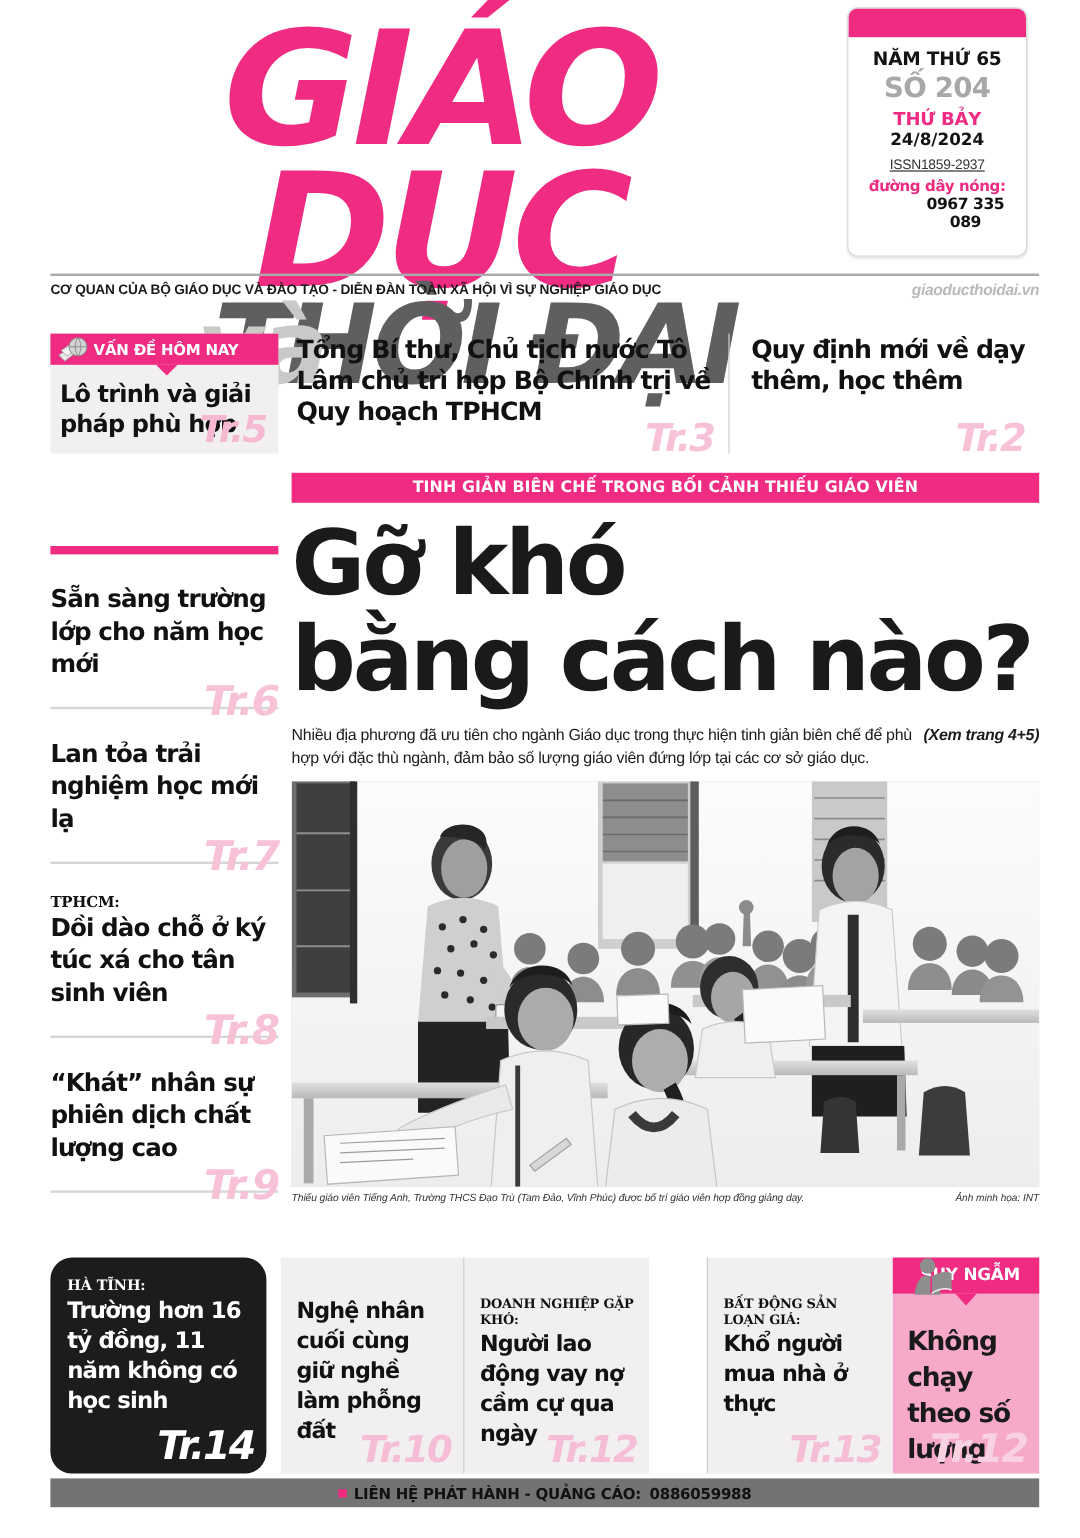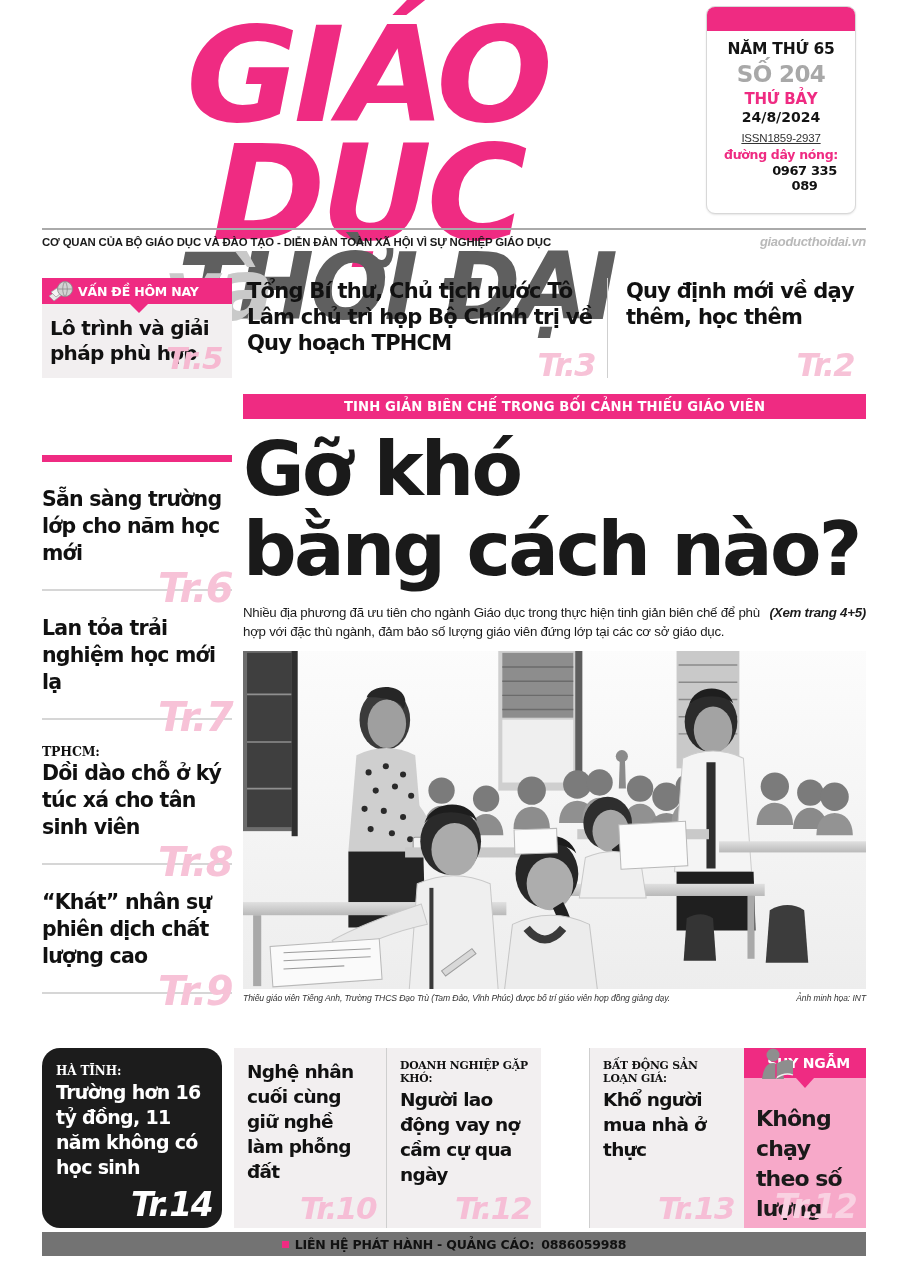--- a/index.html
+++ b/index.html
@@ -147,21 +147,21 @@
   }
   .sb-title {
     font-family: "DejaVu Sans", sans-serif; font-weight: 700;
     font-size: 20.5px; line-height: 27px; color: #111; letter-spacing: -.75px;
   }
   .sb-tr-row { position: relative; height: 34px; }
   .sb-divline { position: absolute; left: 0; right: 0; top: 22px; height: 1.5px; background: #d6d6d6; }
   .sb-tr {
     position: absolute; right: 0; top: -2px;
     font-family: "DejaVu Sans", sans-serif; font-weight: 700; font-style: italic;
-    font-size: 40px; color: #f7c2d7; letter-spacing: -1.5px; text-align: right;
+    font-size: 34px; color: #f7c2d7; letter-spacing: -1.5px; text-align: right;
   }
 
   
   .main-art { position: absolute; left: 243px; top: 394px; right: 34px; }
   .banner {
     background: #ef2b82; height: 25px; display: flex; align-items: center; justify-content: center;
   }
   .banner-text {
     color: #fff; font-family: "DejaVu Sans", sans-serif; font-weight: 700;
     font-size: 13.2px; letter-spacing: .1px;
@@ -195,21 +195,21 @@
   .cap-text { font-size: 8.6px; font-style: italic; color: #333; letter-spacing: -.1px; }
   .cap-credit { font-size: 8.4px; font-style: italic; color: #333; white-space: nowrap; }
 
   
   .bottom-row {
     position: absolute; left: 42px; top: 1048px; right: 34px; height: 180px;
     display: flex;
   }
   .bcell { position: relative; }
   .bcell.dark { width: 180px; background: #1c1c1c; padding: 16px 14px 0 14px; border-radius: 18px; }
-  .bcell.light { background: #f2eff0; padding: 11px 13px 0 13px; }
+  .bcell.light { background: #f2eff0; padding: 32px 13px 0 13px; }
   .bcell.c2 { width: 152px; margin-left: 12px; }
   .bcell.c3 { width: 155px; border-left: 1.5px solid #cfcfcf; }
   .bcell.c4 { width: 155px; border-left: 1.5px solid #cfcfcf; margin-left: 48px; }
   .bcell.pinkcell { flex: 1; background: #f7a9c9; padding: 0; }
 
   .b-kicker-dark {
     font-family: "DejaVu Serif", serif; font-weight: 700;
     font-size: 12px; color: #fff; letter-spacing: -.1px; margin-bottom: 2px;
   }
   .b-title-dark {

